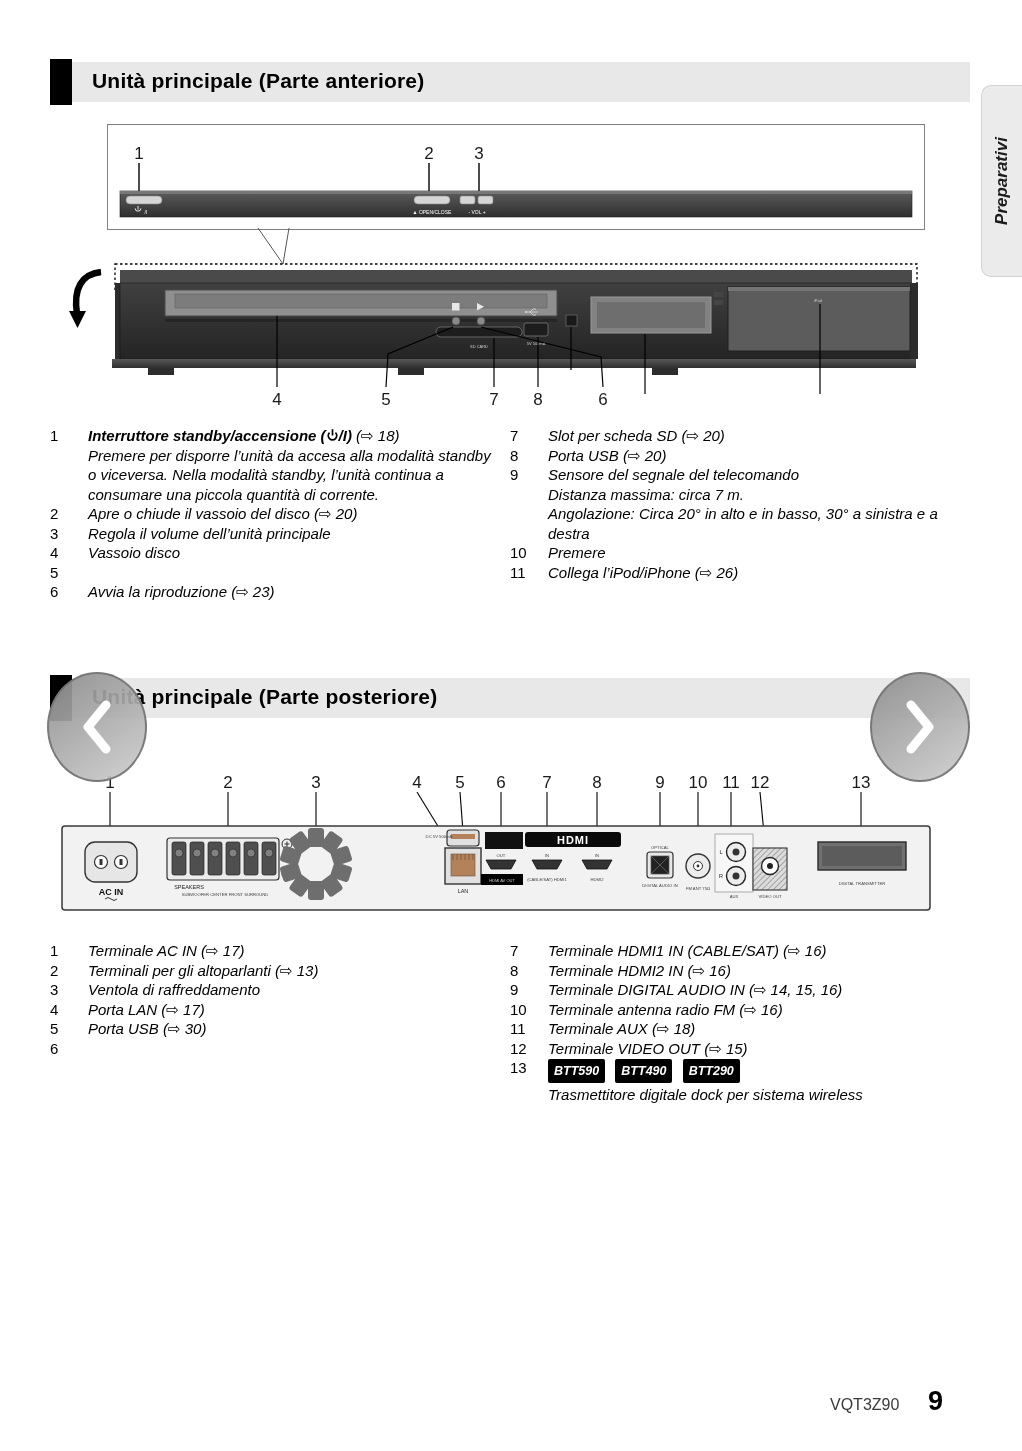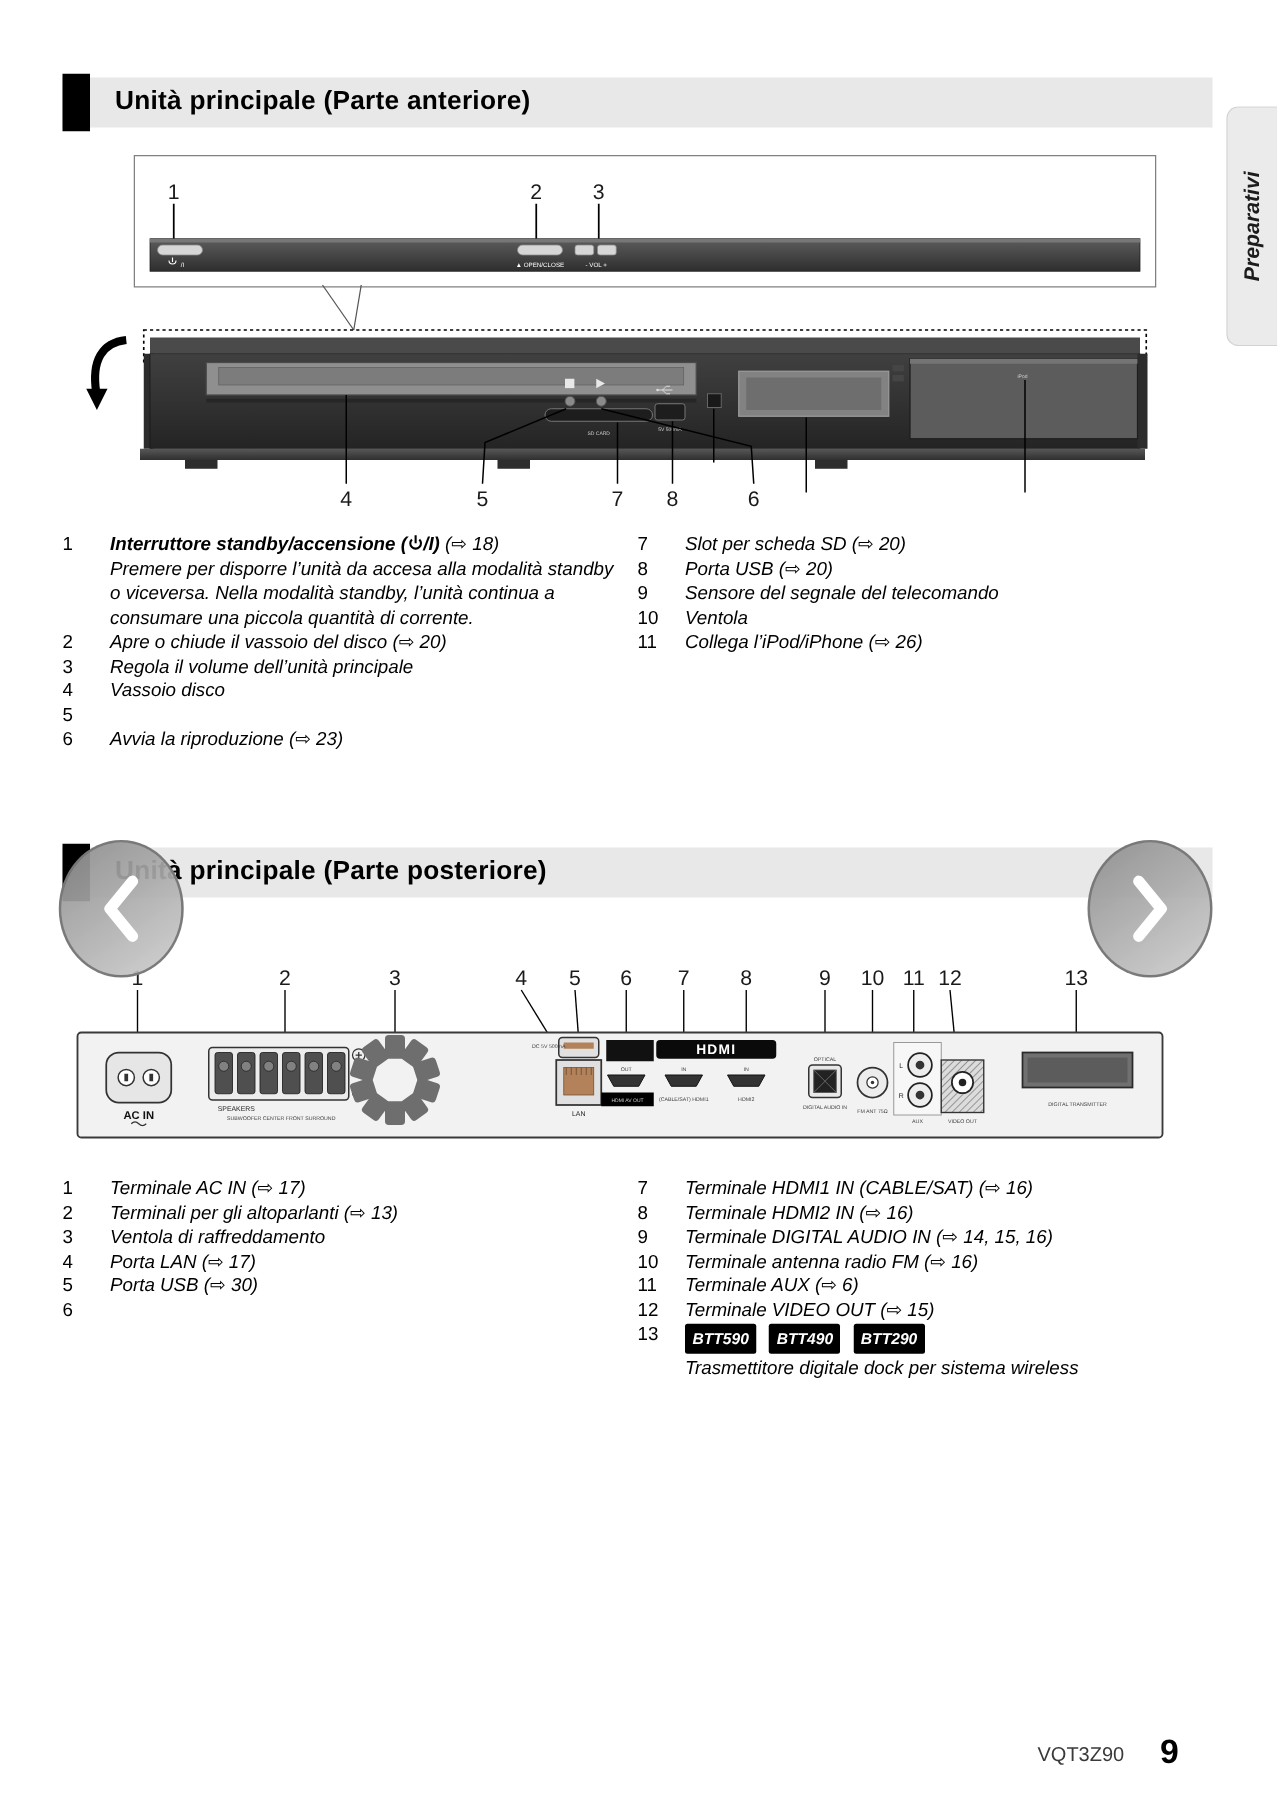--- a/index.html
+++ b/index.html
@@ -213,25 +213,27 @@
         <div class="itxt">Slot per scheda SD (⇨ 20)</div>
       </div>
       <div class="row">
         <span class="num">8</span>
         <div class="itxt">Porta USB (⇨ 20)</div>
       </div>
       <div class="row">
         <span class="num">9</span>
         <div class="itxt">
           <span>Sensore del segnale del telecomando</span>
+          <div class="idesc">Distanza massima: circa 7 m.
+Angolazione: Circa 20° in alto e in basso, 30° a sinistra e a destra</div>
         </div>
       </div>
       <div class="row">
         <span class="num">10</span>
-        <div class="itxt">Ventola</div>
+        <div class="itxt">Premere</div>
       </div>
       <div class="row">
         <span class="num">11</span>
         <div class="itxt">Collega l’iPod/iPhone (⇨ 26)</div>
       </div>
     </div>
   </div>
 
   <div class="band band2">
     <div class="marker"></div>
@@ -434,21 +436,21 @@
       <div class="row">
         <span class="num">9</span>
         <div class="itxt">Terminale DIGITAL AUDIO IN (⇨ 14, 15, 16)</div>
       </div>
       <div class="row">
         <span class="num">10</span>
         <div class="itxt">Terminale antenna radio FM (⇨ 16)</div>
       </div>
       <div class="row">
         <span class="num">11</span>
-        <div class="itxt">Terminale AUX (⇨ 6)</div>
+        <div class="itxt">Terminale AUX (⇨ 18)</div>
       </div>
       <div class="row">
         <span class="num">12</span>
         <div class="itxt">Terminale VIDEO OUT (⇨ 15)</div>
       </div>
       <div class="row">
         <span class="num">13</span>
         <div class="itxt">
           <span class="badges">
             <span class="badge">BTT590</span>

